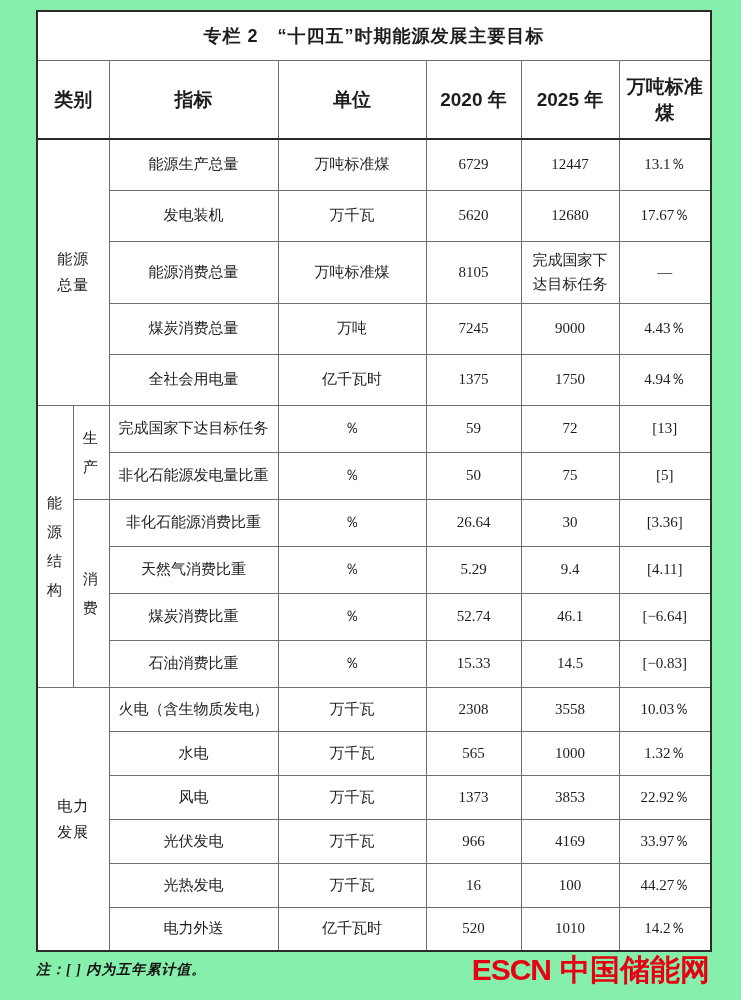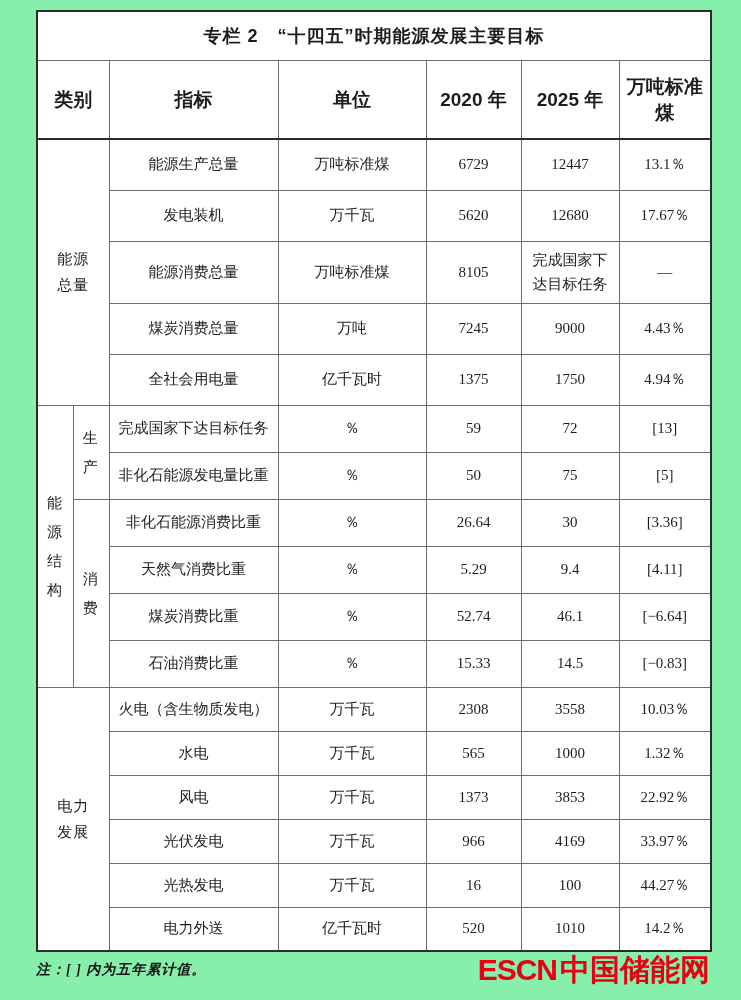--- a/index.html
+++ b/index.html
@@ -68,21 +68,21 @@
   .note{
     font-family:"Liberation Serif","DejaVu Serif",serif;
     font-style:italic;font-weight:bold;font-size:14px;
     letter-spacing:1px;color:#111;
   }
   .logo{
     font-family:"Liberation Sans","DejaVu Sans",sans-serif;
     font-weight:bold;font-size:30px;line-height:1;
     white-space:nowrap;
   }
-  .logo .logo-escn{letter-spacing:-1px;margin-right:3px;}
+  .logo .logo-escn{letter-spacing:-1px;margin-right:9px;}
 </style>
 </head>
 <body>
 
 <div class="page">
 
   <table class="goals">
     <colgroup>
       <col style="width:36px">
         <col style="width:36px">

